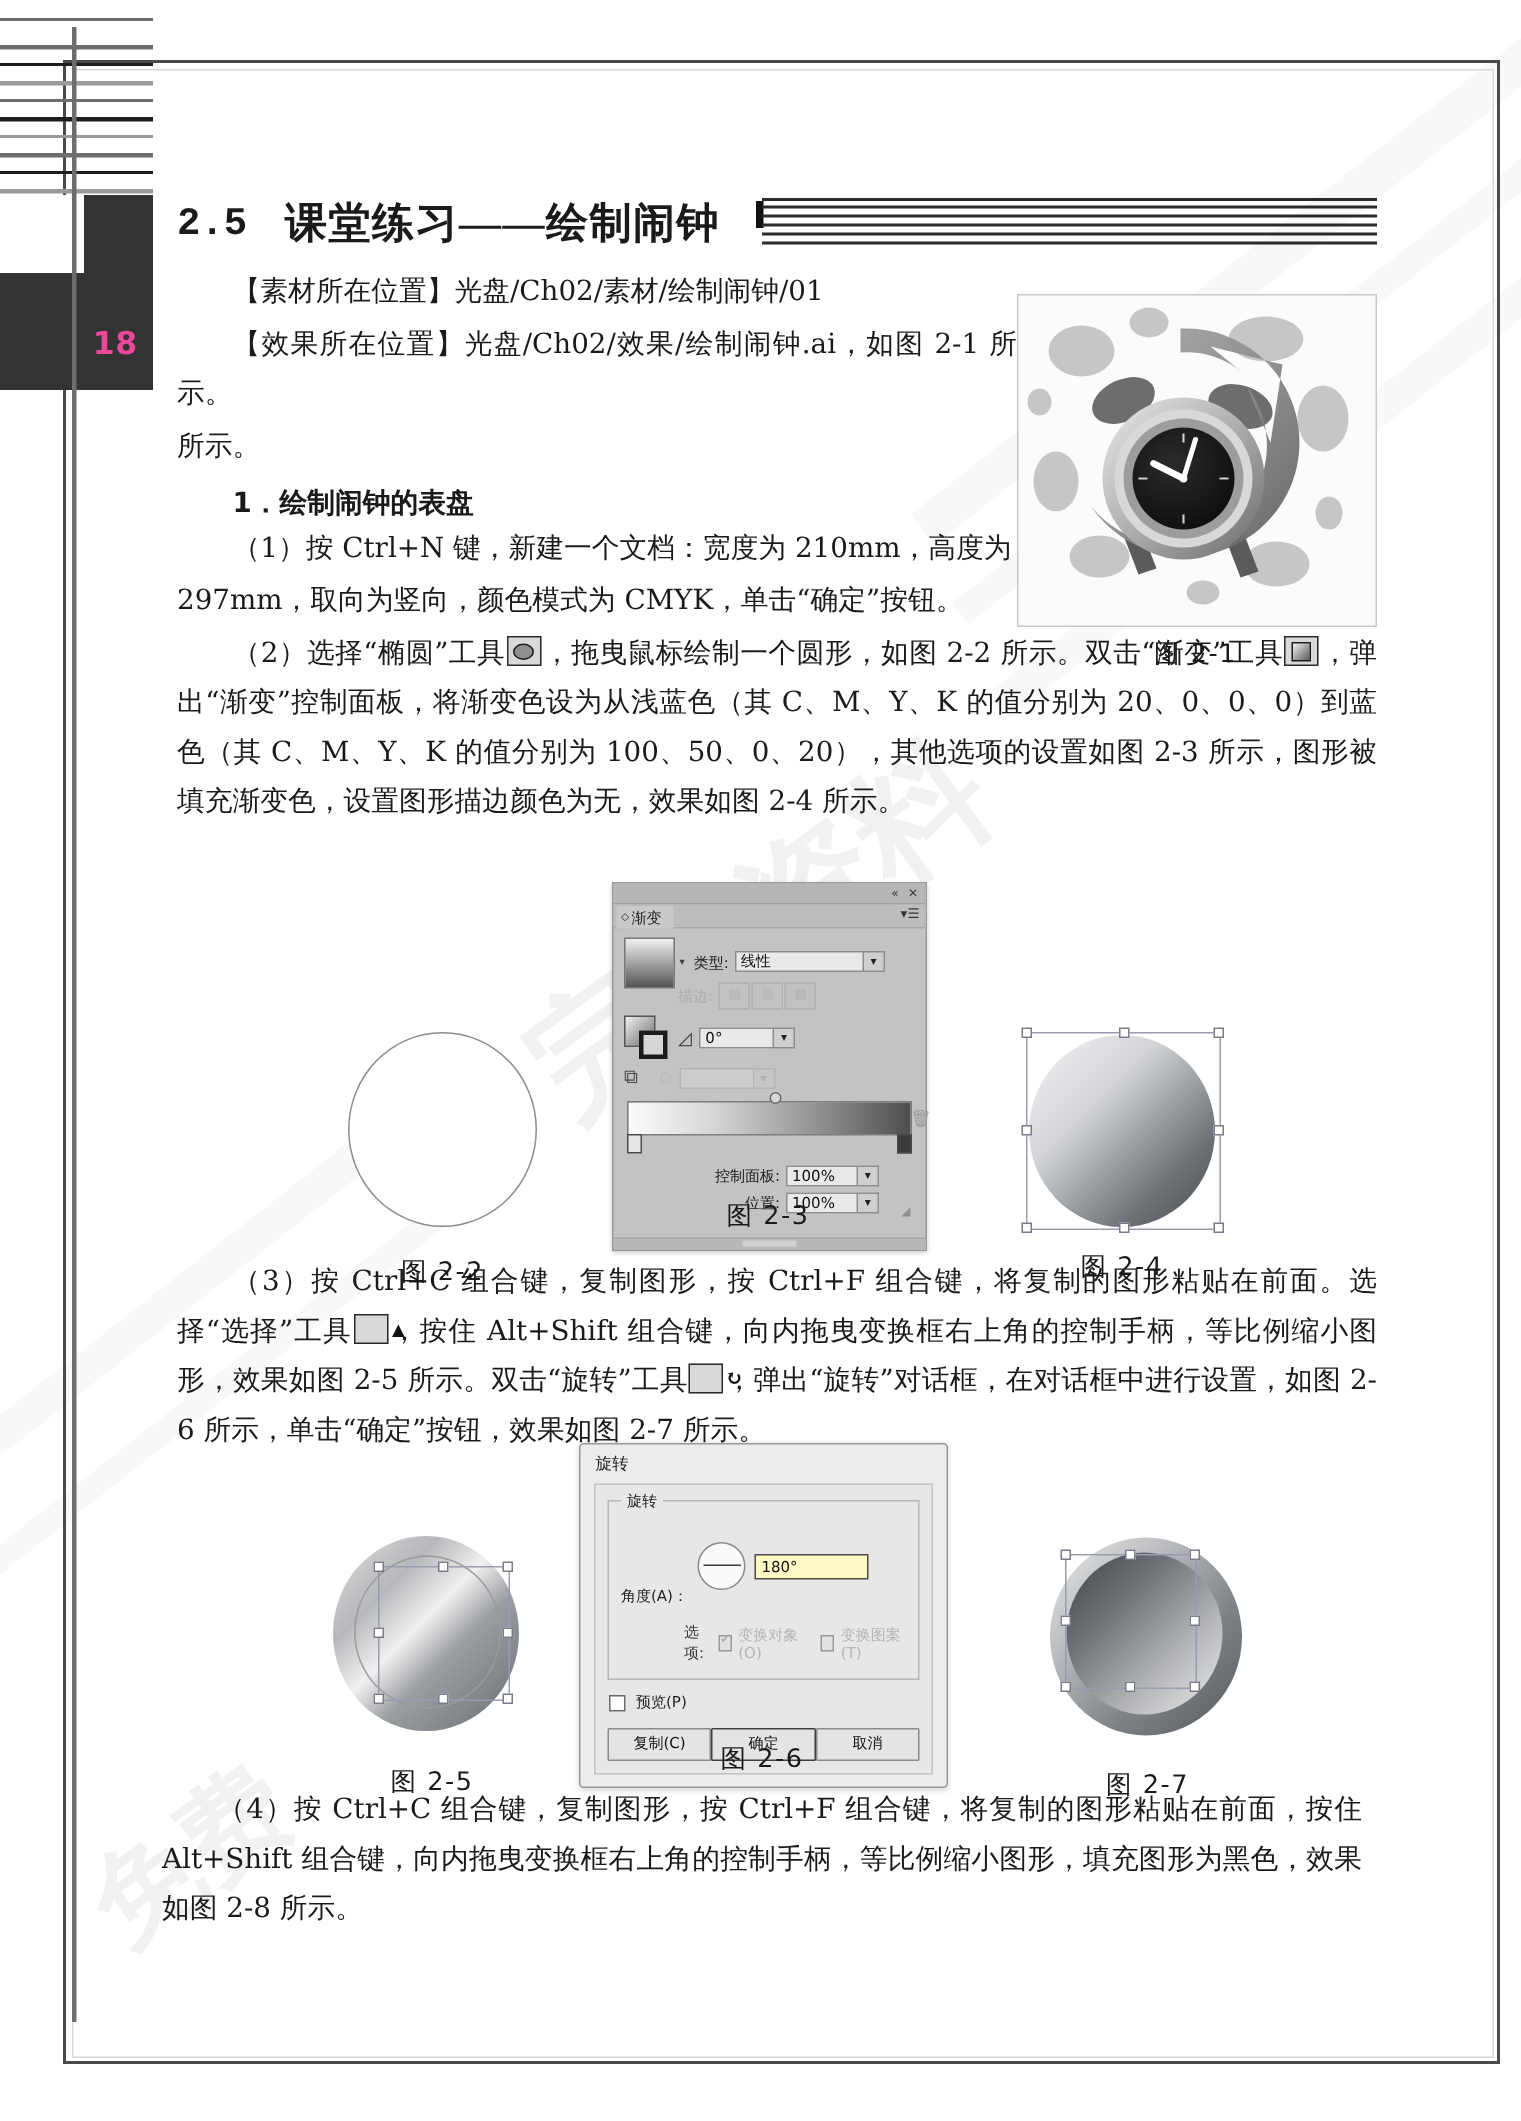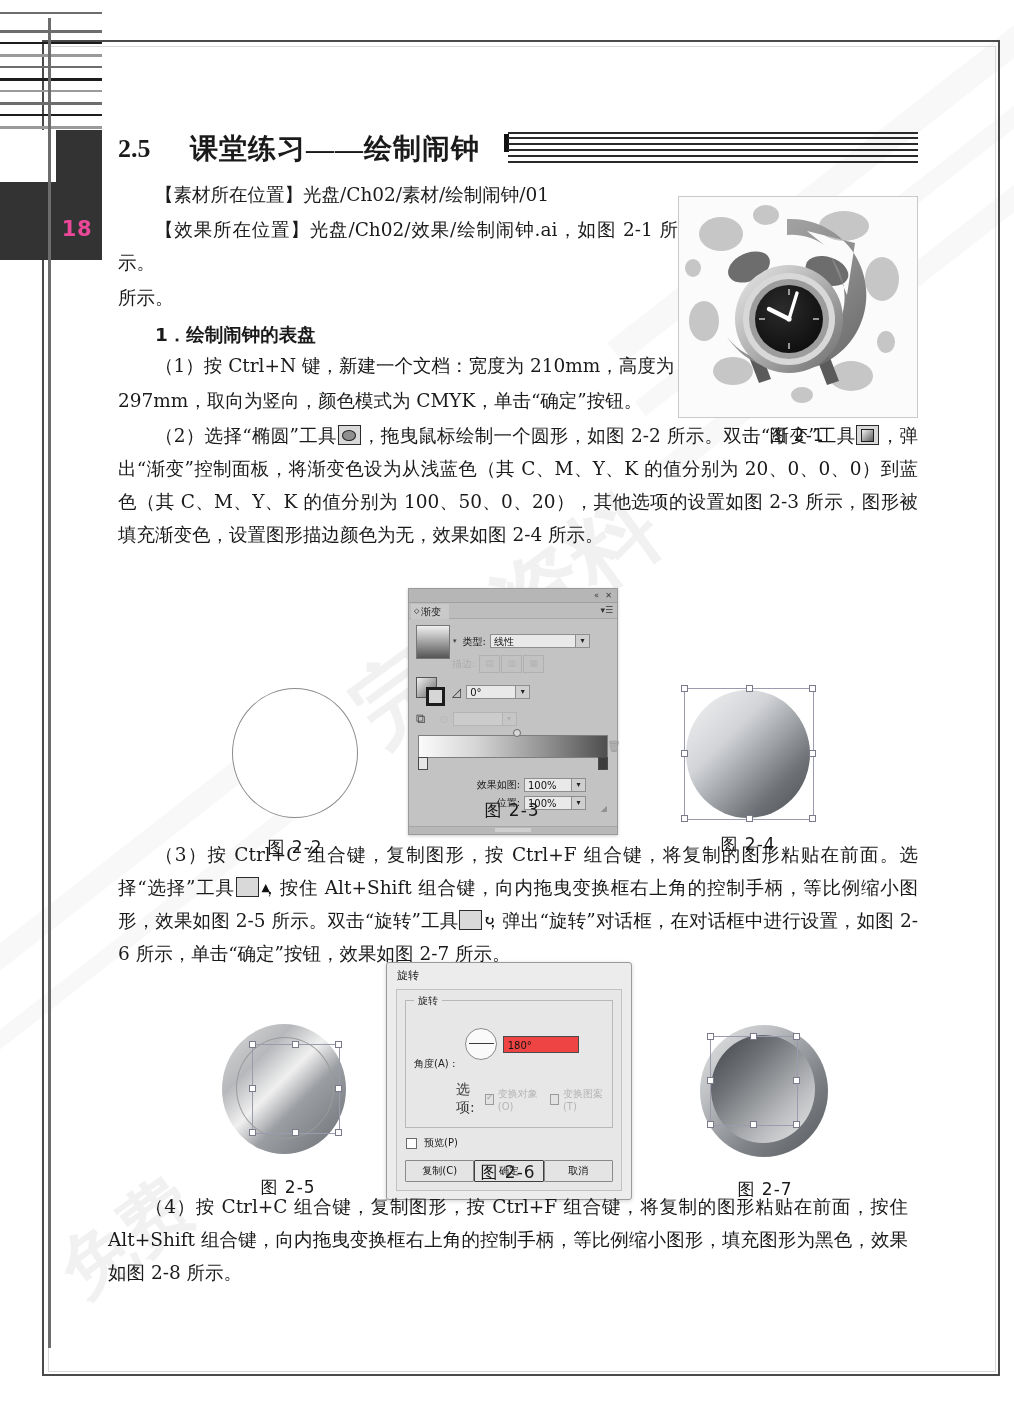--- a/index.html
+++ b/index.html
@@ -47,21 +47,21 @@
   }
   .wm-stripe{position:absolute;background:rgba(0,0,0,0.028);}
   
   #content{
     position:absolute;left:118px;top:118px;width:800px;
   }
   
   #heading-row{position:relative;height:60px;}
   #heading-num{
     position:absolute;left:0;top:16px;font-size:26px;font-weight:bold;
-    font-family:Liberation Serif, serif;letter-spacing:0px;
+    font-family:Liberation Mono, monospace;letter-spacing:0px;
   }
   #heading-title{
     position:absolute;left:72px;top:12px;font-size:28px;font-weight:bold;
     font-family:Liberation Serif, serif;letter-spacing:1px;
   }
   #heading-rule{
     position:absolute;left:390px;top:14px;width:410px;height:34px;
   }
   #heading-rule .r{position:absolute;left:0;width:100%;height:1.5px;background:#2a2a2a;}
   #heading-tick{position:absolute;left:386px;top:16px;width:5px;height:18px;background:#111;}
@@ -211,21 +211,21 @@
   }
   .rot-row{display:flex;align-items:center;}
   #angle-dial{
     width:30px;height:30px;border-radius:50%;border:1px solid #8a8a8a;background:#fafafa;
     position:relative;margin:0 6px;
   }
   #angle-dial .needle{
     position:absolute;left:3px;top:14px;width:25px;height:1.4px;background:#3a3a3a;
   }
   #angle-input{
-    background:#ef4444;border:1.3px solid #4a4a4a;height:17px;line-height:17px;
+    background:#fef9c3;border:1.3px solid #4a4a4a;height:17px;line-height:17px;
     width:76px;padding:0 4px;font-size:10px;color:#111;box-sizing:border-box;
   }
   .rot-opt-row{margin-top:10px;display:flex;align-items:center;color:#b5b5b5;}
   .cb{
     width:9px;height:9px;border:1px solid #9a9a9a;background:#e2e2e2;
     display:inline-block;margin:0 4px;position:relative;
   }
   .cb.checked:after{
     content:"\2713";position:absolute;left:0px;top:-3px;font-size:9px;color:#9e9e9e;
   }
@@ -443,21 +443,21 @@
     </div>
 
     <div id="gp-slider">
       <div class="gp-mid"></div>
       <div class="gp-stop" style="left:-1px;"></div>
       <div class="gp-stop filled" style="right:-1px;"></div>
       <span id="gp-trash">🗑</span>
     </div>
 
     <div class="gp-row" style="margin-top:20px;justify-content:flex-end;">
-      <span class="gp-label">效果如图:</span>
+      <span class="gp-label">控制面板:</span>
       <div style="display:flex;">
         <div class="gp-field" style="width:48px;">100%</div>
         <div class="gp-arrow">▾</div>
       </div>
       <div style="width:24px;"></div>
     </div>
 
     <div class="gp-row" style="justify-content:flex-end;">
       <span class="gp-label">位置:</span>
       <div style="display:flex;">
@@ -522,21 +522,21 @@
     <div id="rot-group">
       <div id="rot-group-label">旋转</div>
       <div class="rot-row">
         <span style="font-size:10px;margin-top:40px;">角度(A)：</span>
         <div id="angle-dial">
             <div class="needle"></div>
           </div>
         <div id="angle-input">180°</div>
       </div>
       <div class="rot-opt-row">
-        <span style="margin-left:42px;color:#3a3a3a;font-size:14px;">选项:</span>
+        <span style="margin-left:42px;color:#3a3a3a;font-size:10px;">选项:</span>
         <span class="cb checked"></span>
         <span>变换对象(O)</span>
         <span class="cb" style="margin-left:10px;"></span>
         <span>变换图案(T)</span>
       </div>
     </div>
 
     <div id="rot-preview-row">
       <span class="cb dark" style="margin-left:0;"></span>
       <span style="font-size:10px;margin-left:3px;">预览(P)</span>

